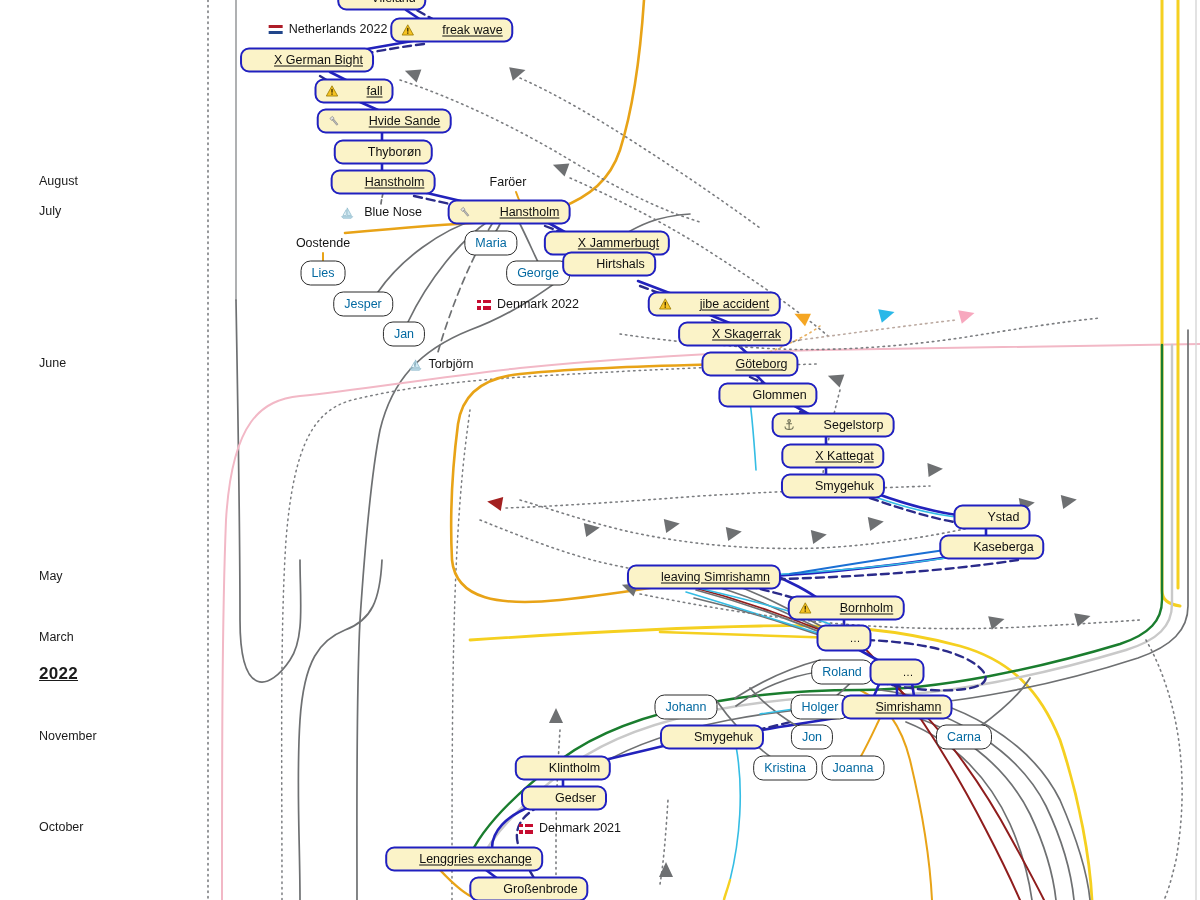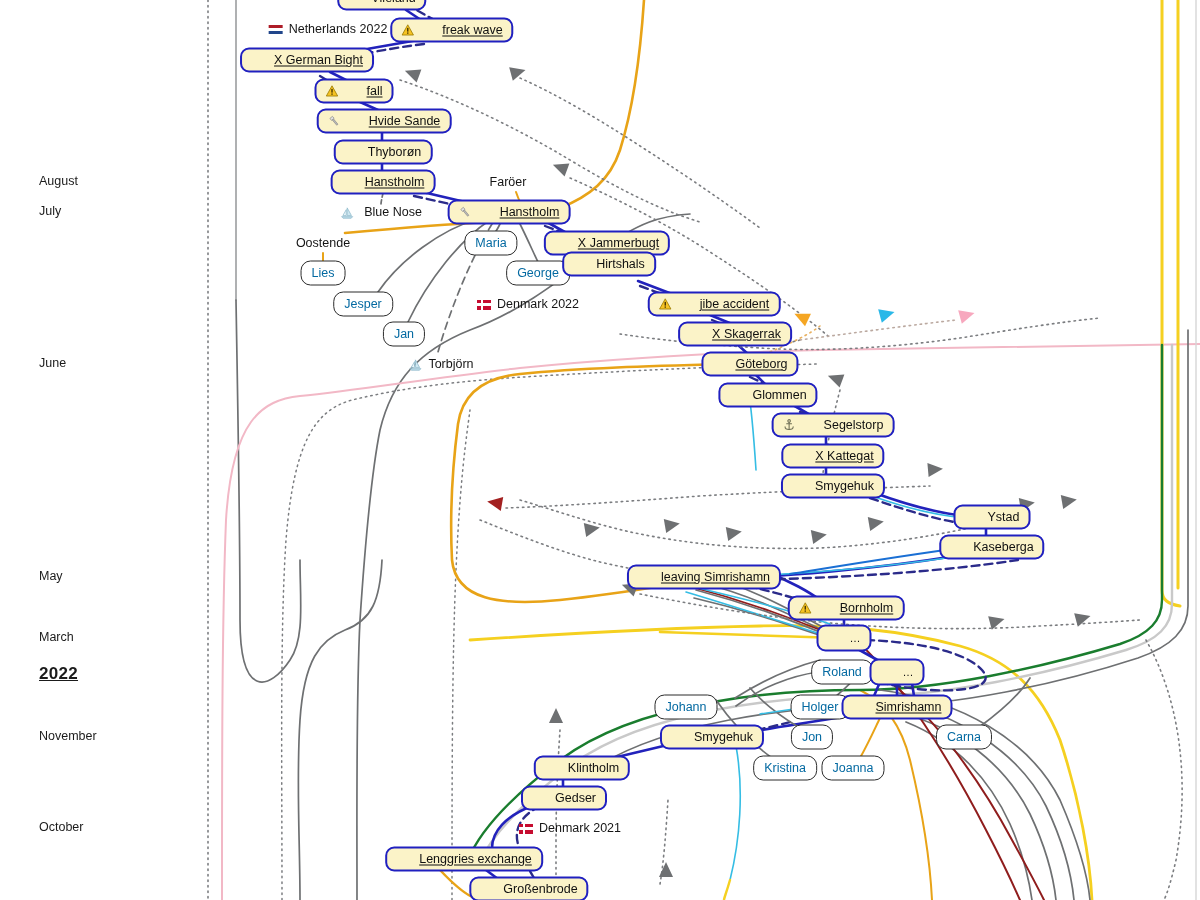--- a/index.html
+++ b/index.html
@@ -365,21 +365,21 @@
       </div>
       <div class="node plain" style="left: 964px; top: 737px;">
         <span class="lbl nound">Carna</span>
       </div>
       <div class="node plain" style="left: 785px; top: 768px;">
         <span class="lbl nound">Kristina</span>
       </div>
       <div class="node plain" style="left: 853px; top: 768px;">
         <span class="lbl nound">Joanna</span>
       </div>
-      <div class="node hi" style="left: 582px; top: 768px;">
+      <div class="node hi" style="left: 563px; top: 768px;">
         <span class="lbl nound">Klintholm</span>
       </div>
       <div class="node hi" style="left: 564px; top: 798px;">
         <span class="lbl nound">Gedser</span>
       </div>
       <div class="node hi" style="left: 464px; top: 859px;">
         <span class="lbl">Lenggries exchange</span>
       </div>
       <div class="node hi" style="left: 529px; top: 889px;">
         <span class="lbl nound">Großenbrode</span>

